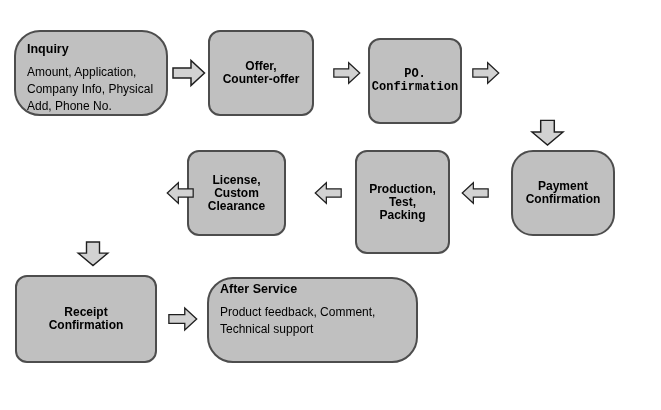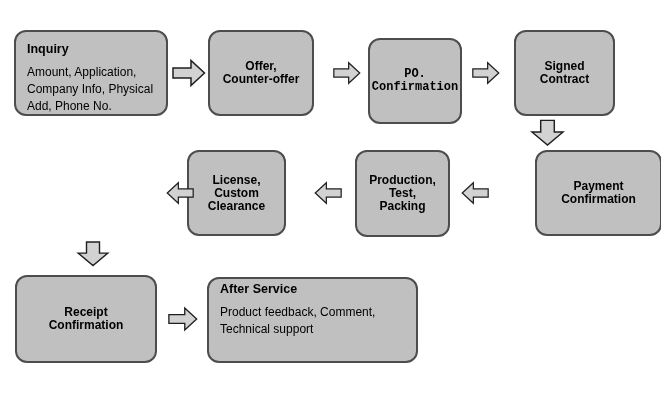--- a/index.html
+++ b/index.html
@@ -39,20 +39,21 @@
   }
   .node-label {
     font-weight: bold;
     font-size: 12px;
     line-height: 13px;
     white-space: pre-line;
   }
   .node.detail {
     padding: 9px 11px;
     text-align: left;
+    border-radius: 26px;
   }
   .node-title {
     font-weight: bold;
     font-size: 12.5px;
     line-height: 16px;
     margin-bottom: 7px;
   }
   .node-body {
     font-size: 12px;
     line-height: 17px;
@@ -107,43 +108,39 @@
     <div class="node-label">PO.
 Confirmation</div>
   </div>
 
   <div class="arrow" style="left:472px; top:60px; width:28px; height:26px;">
     <svg viewBox="0 0 34 30">
         <polygon points="1,10 19,10 19,2.5 32.5,15 19,27.5 19,20 1,20"></polygon>
       </svg>
   </div>
 
-  <div class="node centered" style="left:514px; top:30px; width:101px; height:86px;">
-    <div class="node-label">Signed
-Contract</div>
-  </div>
 
   <div class="arrow" style="left:530px; top:119px; width:35px; height:28px;">
     <svg viewBox="0 0 36 28">
         <polygon points="11,1 25,1 25,13 34,13 18,26.5 2,13 11,13"></polygon>
       </svg>
   </div>
 
-  <div class="node centered" style="left:535px; top:150px; width:127px; height:86px;">
+  <div class="node centered" style="left:511px; top:150px; width:104px; height:86px;border-radius:22px;">
     <div class="node-label">Payment
 Confirmation</div>
   </div>
 
   <div class="arrow" style="left:461px; top:180px; width:28px; height:26px;">
     <svg viewBox="0 0 34 30">
         <polygon points="33,10 15,10 15,2.5 1.5,15 15,27.5 15,20 33,20"></polygon>
       </svg>
   </div>
 
-  <div class="node centered" style="left:355px; top:150px; width:95px; height:87px;">
+  <div class="node centered" style="left:355px; top:150px; width:95px; height:104px;">
     <div class="node-label">Production,
 Test,
 Packing</div>
   </div>
 
   <div class="arrow" style="left:314px; top:180px; width:28px; height:26px;">
     <svg viewBox="0 0 34 30">
         <polygon points="33,10 15,10 15,2.5 1.5,15 15,27.5 15,20 33,20"></polygon>
       </svg>
   </div>

